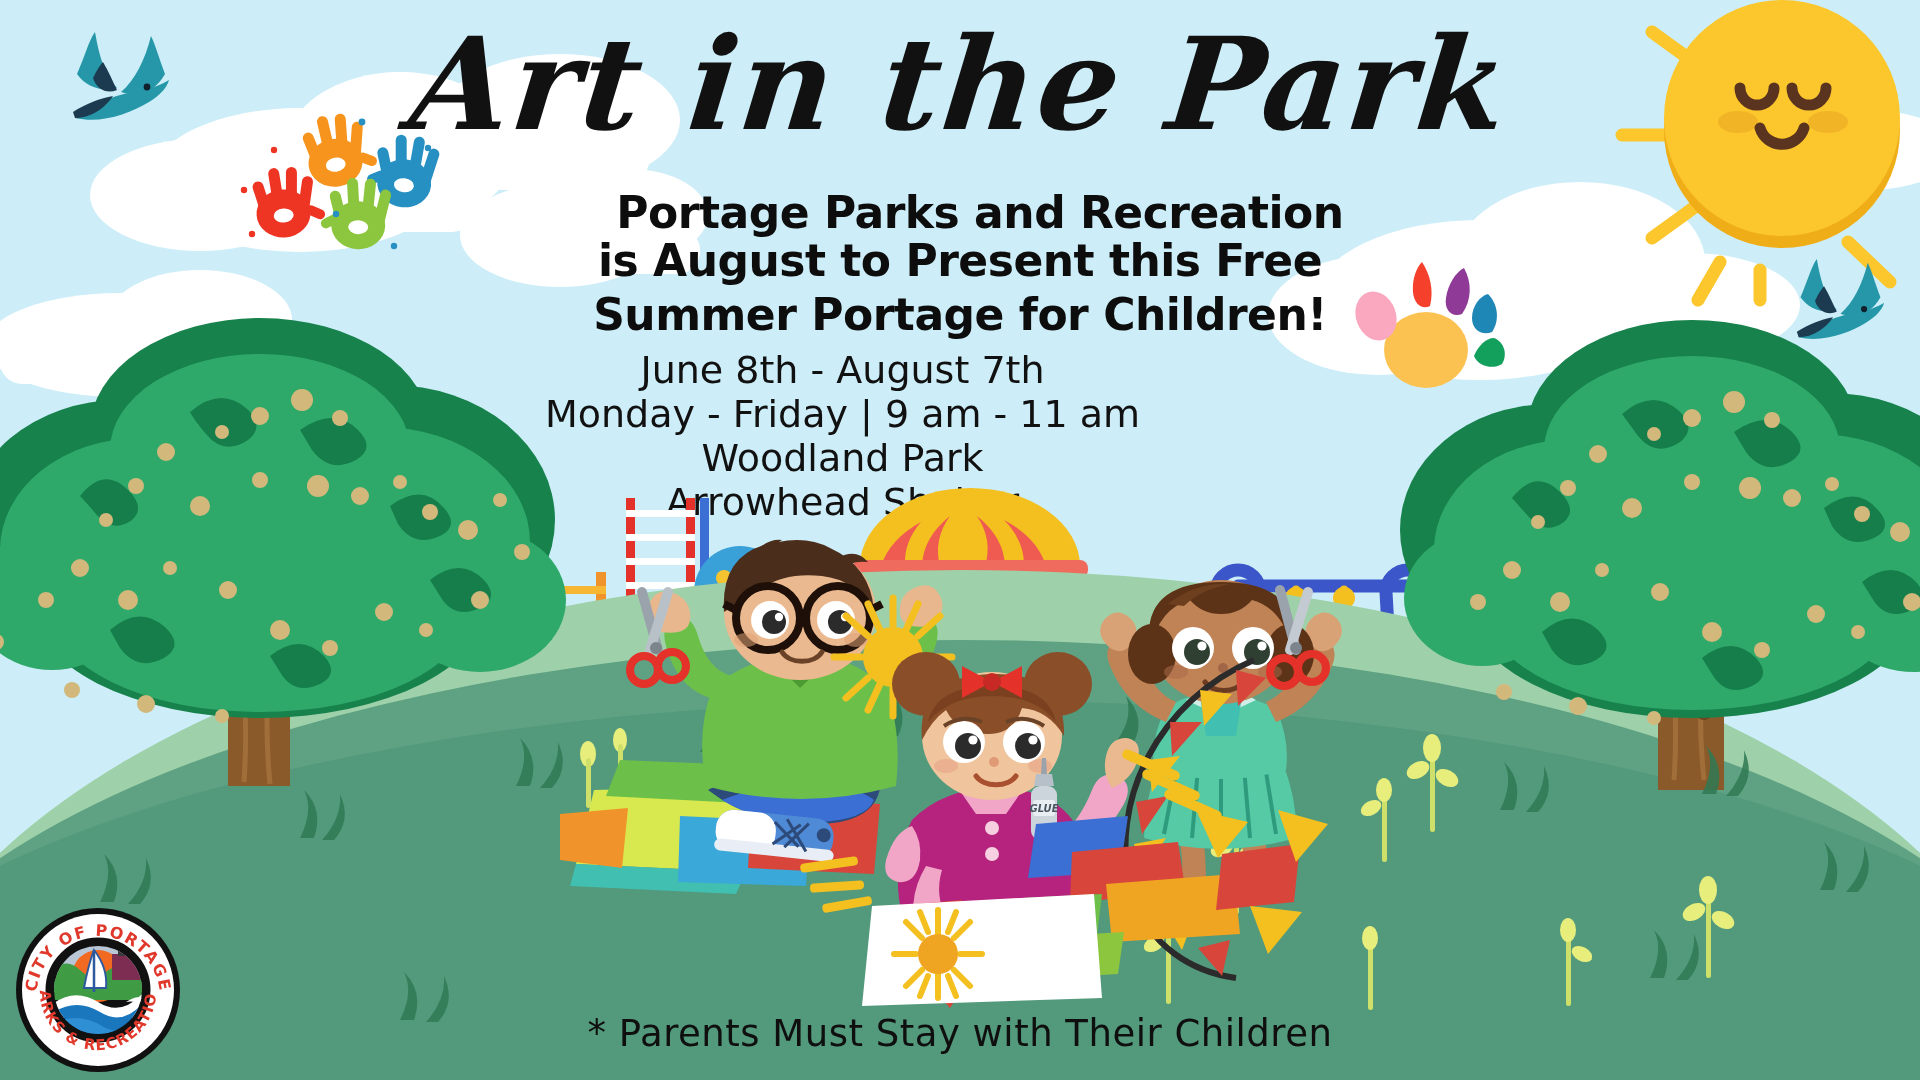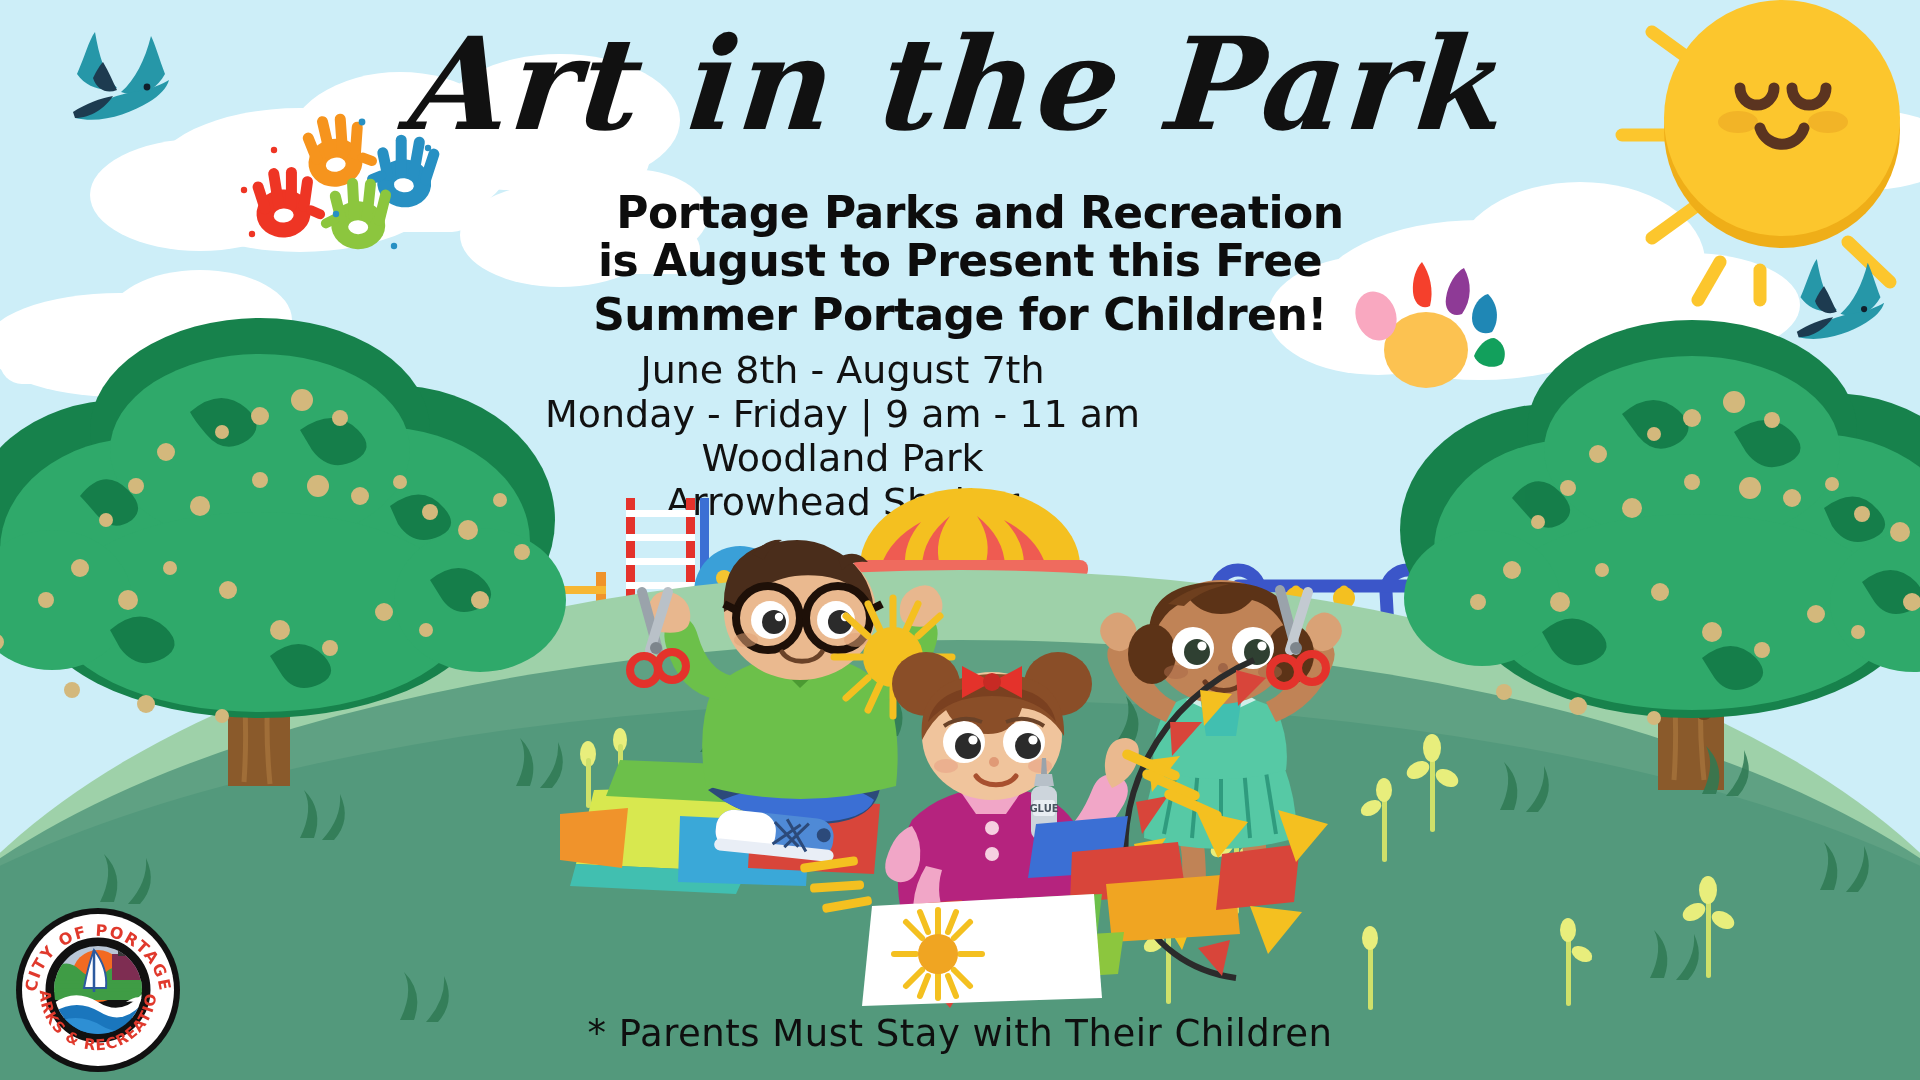--- a/index.html
+++ b/index.html
@@ -668,21 +668,21 @@
       <path d="M104 56 q18 -12 38 -4" fill="none" stroke="#6a4228" stroke-width="4"></path>
       <path d="M166 52 q20 -8 38 4" fill="none" stroke="#6a4228" stroke-width="4"></path>
 
       <circle cx="154" cy="92" r="5" fill="#e09a76"></circle>
       <path d="M136 106 a22 15 0 0 0 40 0" fill="none" stroke="#a8502f" stroke-width="5" stroke-linecap="round"></path>
       <ellipse cx="106" cy="96" rx="12" ry="7" fill="#e8a487" opacity=".6"></ellipse>
       <ellipse cx="200" cy="96" rx="12" ry="7" fill="#e8a487" opacity=".6"></ellipse>
     </svg>
   </div>
 
-  <div class="abs" style="left:1022px;top:756px;width:44px;height:86px;">
+  <div class="abs" style="left:1022px;top:756px;width:44px;height:86px;font-style:italic;">
     <svg viewBox="0 0 44 86" style="width:44px;height:86px;">
       <path d="M20 2 L24 2 L25 18 L19 18 Z" fill="#9aa3ab"></path>
       <path d="M14 18 L30 18 L32 30 L12 30 Z" fill="#b7c0c8"></path>
       <rect x="9" y="30" width="26" height="54" rx="9" fill="#cdd5dc"></rect>
       <rect x="11" y="44" width="22" height="16" rx="3" fill="#e9eef3"></rect>
       <text x="22" y="56" font-family="DejaVu Sans, sans-serif" font-size="10" font-weight="700" fill="#4a5561" text-anchor="middle">GLUE</text>
     </svg>
   </div>
 
   <div class="abs" style="left:1080px;top:580px;width:330px;height:320px;">

